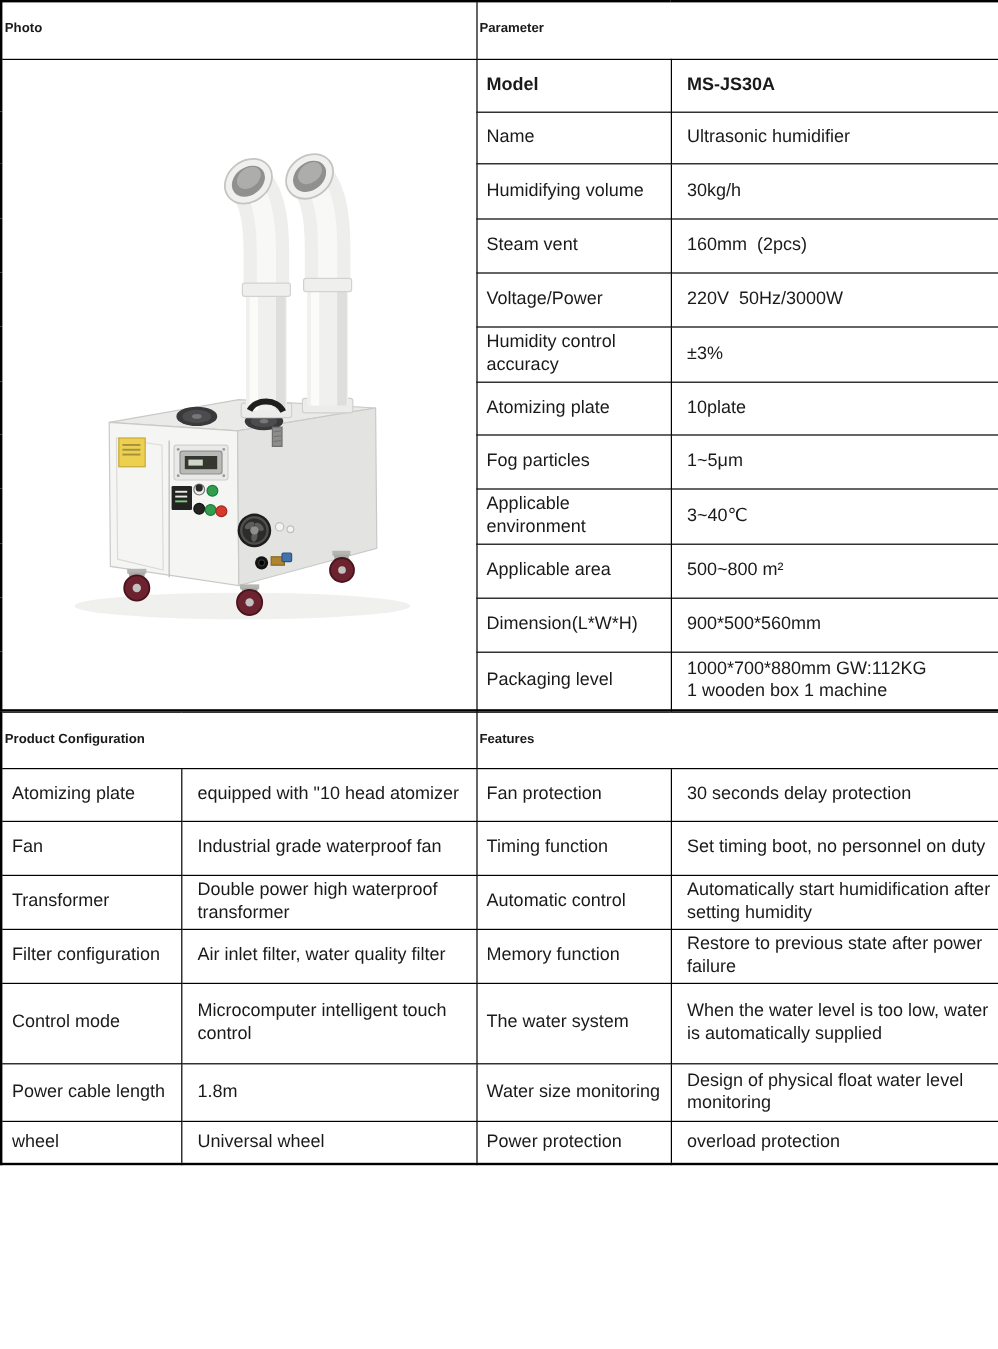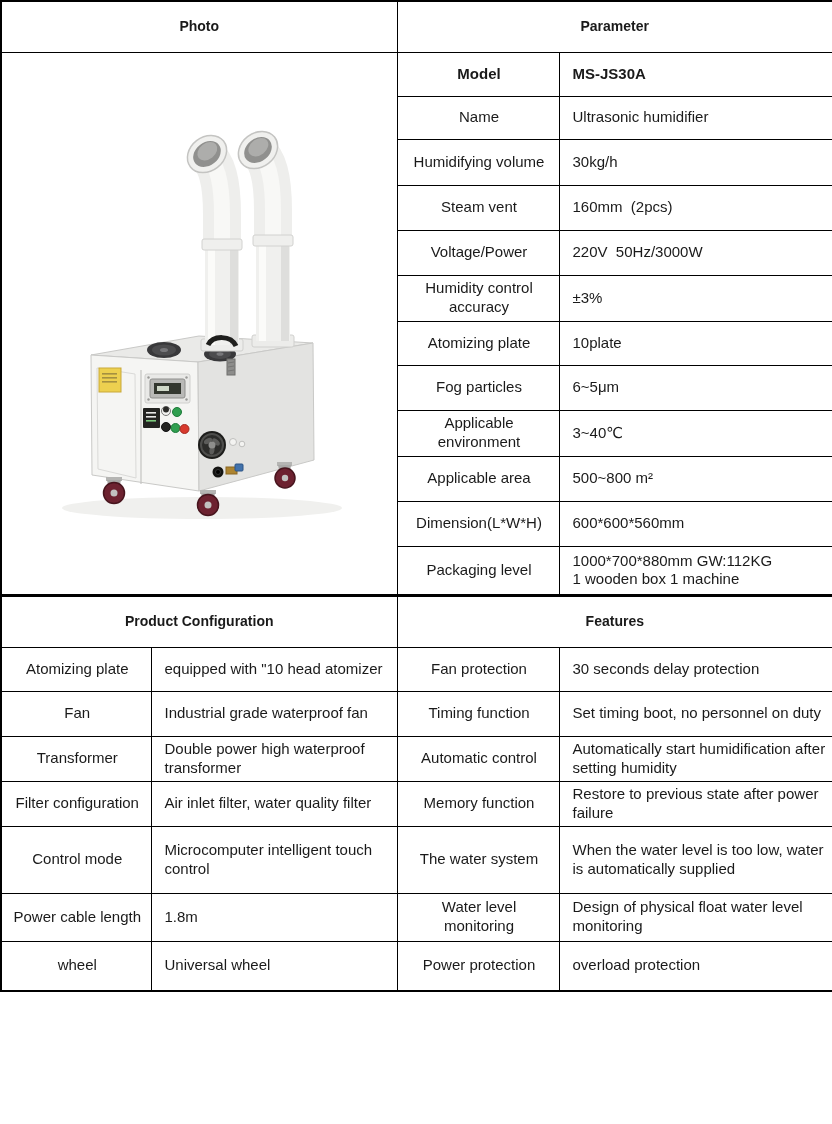--- a/index.html
+++ b/index.html
@@ -19,25 +19,25 @@
   table.bottom-table{border-top:none;}
   td{
     border:1px solid #000;
     font-size:15px;
     line-height:1.25;
     vertical-align:middle;
     overflow:hidden;
   }
   td.hdr{
     font-weight:bold;
-    text-align:center;
-    font-size:14px;
+    text-align:left;
+    font-size:11px;
     padding:16px 2px;
   }
-  td.lbl{padding:3px 6px 3px 8px;text-align:center;}
+  td.lbl{padding:3px 6px 3px 8px;}
   td.val{padding:3px 6px 3px 13px;white-space:pre-wrap;margin-left:12px;}
   td.boldrow{font-weight:bold;}
   td.photo-cell{padding:0;vertical-align:middle;text-align:center;background:#fff;}
   .spellmark{border-bottom:2px dotted #e03131;}
   svg{display:block;margin:0 auto;}
 </style>
 </head>
 <body>
 
 <div class="sheet">
@@ -194,33 +194,33 @@
     <tr style="height:46px">
       <td class="lbl">Humidity control accuracy</td>
       <td class="val">±3%</td>
     </tr>
     <tr style="height:44px">
       <td class="lbl">Atomizing plate</td>
       <td class="val">10plate</td>
     </tr>
     <tr style="height:45px">
       <td class="lbl">Fog particles</td>
-      <td class="val">6~5μm</td>
+      <td class="val">1~5μm</td>
     </tr>
     <tr style="height:46px">
       <td class="lbl">Applicable environment</td>
       <td class="val">3~40℃</td>
     </tr>
     <tr style="height:45px">
       <td class="lbl">Applicable area</td>
       <td class="val">500~800 m²</td>
     </tr>
     <tr style="height:45px">
       <td class="lbl">Dimension(L*W*H)</td>
-      <td class="val">600*600*560mm</td>
+      <td class="val">900*500*560mm</td>
     </tr>
     <tr style="height:49px">
       <td class="lbl">Packaging level</td>
       <td class="val">1000*700*880mm GW:112KG
 1 wooden box 1 machine</td>
     </tr>
   </tbody>
     </table>
 
   <table class="bottom-table">
@@ -261,24 +261,24 @@
     </tr>
     <tr style="height:67px">
       <td class="lbl">Control mode</td>
       <td class="val">Microcomputer intelligent touch control</td>
       <td class="lbl">The water system</td>
       <td class="val">When the water level is too low, water is automatically supplied</td>
     </tr>
     <tr style="height:48px">
       <td class="lbl">Power cable length</td>
       <td class="val">1.8m</td>
-      <td class="lbl">Water level monitoring</td>
+      <td class="lbl">Water size monitoring</td>
       <td class="val">Design of physical float water level monitoring</td>
     </tr>
-    <tr style="height:50px">
+    <tr style="height:36px">
       <td class="lbl">wheel</td>
       <td class="val">Universal wheel</td>
       <td class="lbl">Power protection</td>
       <td class="val">overload protection</td>
     </tr>
   </tbody>
     </table>
 
 </div>
 

